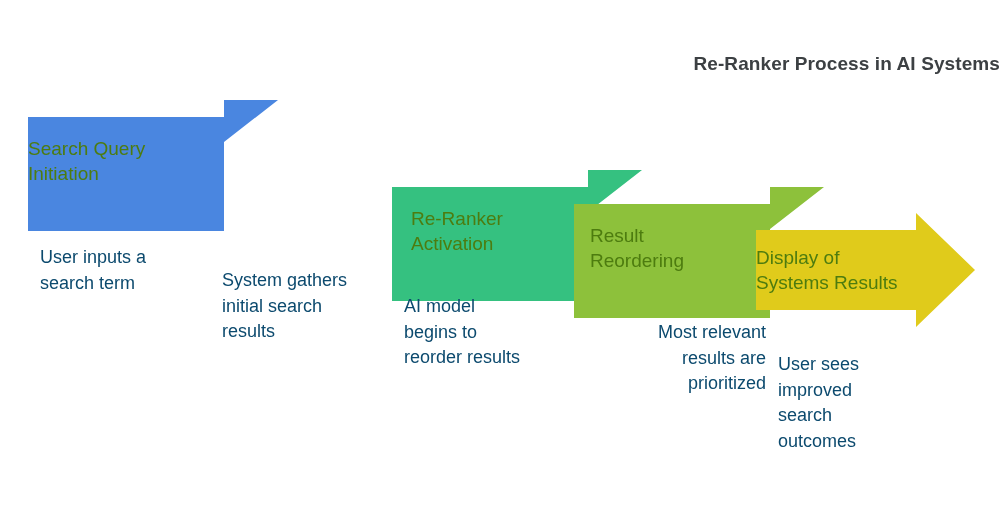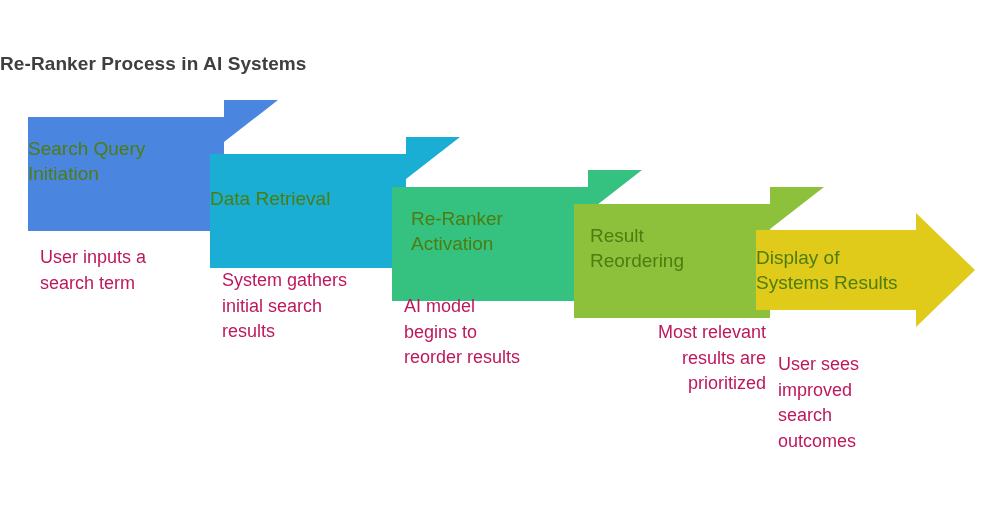--- a/index.html
+++ b/index.html
@@ -16,21 +16,21 @@
     width: 1000px;
     height: 508px;
     background: #ffffff;
     overflow: hidden;
   }
   #chart-title {
     position: absolute;
     left: 0;
     top: 53px;
     width: 1000px;
-    text-align: left;
+    text-align: right;
     font-size: 19px;
     font-weight: bold;
     color: #3c4043;
     letter-spacing: 0.1px;
   }
   .stage {
     position: absolute;
   }
   .stage-shape {
     position: absolute;
@@ -42,21 +42,21 @@
     position: absolute;
     text-align: left;
     color: #4d7c0f;
     font-size: 19px;
     line-height: 25px;
     white-space: pre-line;
     pointer-events: none;
   }
   .stage-caption {
     position: absolute;
-    color: #be185d;
+    color: #0c4a6e;
     font-size: 18px;
     line-height: 25.5px;
     white-space: pre-line;
   }
 </style>
 </head>
 <body>
 
 <div id="canvas">
 
@@ -65,26 +65,20 @@
   <div class="stage" style="left:28px; top:100px; width:250px; height:150px;">
     <svg class="stage-shape" width="250" height="150" viewBox="0 0 250 150">
       <path d="M 0 17 L 196 17 L 196 0 L 250 0 L 196 42 L 196 131 L 0 131 Z" fill="#4a86e0"></path>
     </svg>
     <div class="stage-label" style="left:0px; top:36px; width:196px;">Search Query
 Initiation</div>
   </div>
   <div class="stage-caption" style="left:40px; top:245px; width:180px;">User inputs a
 search term</div>
 
-  <div class="stage" style="left:210px; top:137px; width:250px; height:150px;">
-    <svg class="stage-shape" width="250" height="150" viewBox="0 0 250 150">
-      <path d="M 0 17 L 196 17 L 196 0 L 250 0 L 196 42 L 196 131 L 0 131 Z" fill="#1aaed4"></path>
-    </svg>
-    <div class="stage-label" style="left:0px; top:49px; width:196px;">Data Retrieval</div>
-  </div>
   <div class="stage-caption" style="left:222px; top:268px; width:180px;">System gathers
 initial search
 results</div>
 
   <div class="stage" style="left:392px; top:170px; width:250px; height:150px;">
     <svg class="stage-shape" width="250" height="150" viewBox="0 0 250 150">
       <path d="M 0 17 L 196 17 L 196 0 L 250 0 L 196 42 L 196 131 L 0 131 Z" fill="#35c180"></path>
     </svg>
     <div class="stage-label" style="left:0px; top:36px; width:196px;margin-left:19px;">Re-Ranker
 Activation</div>

